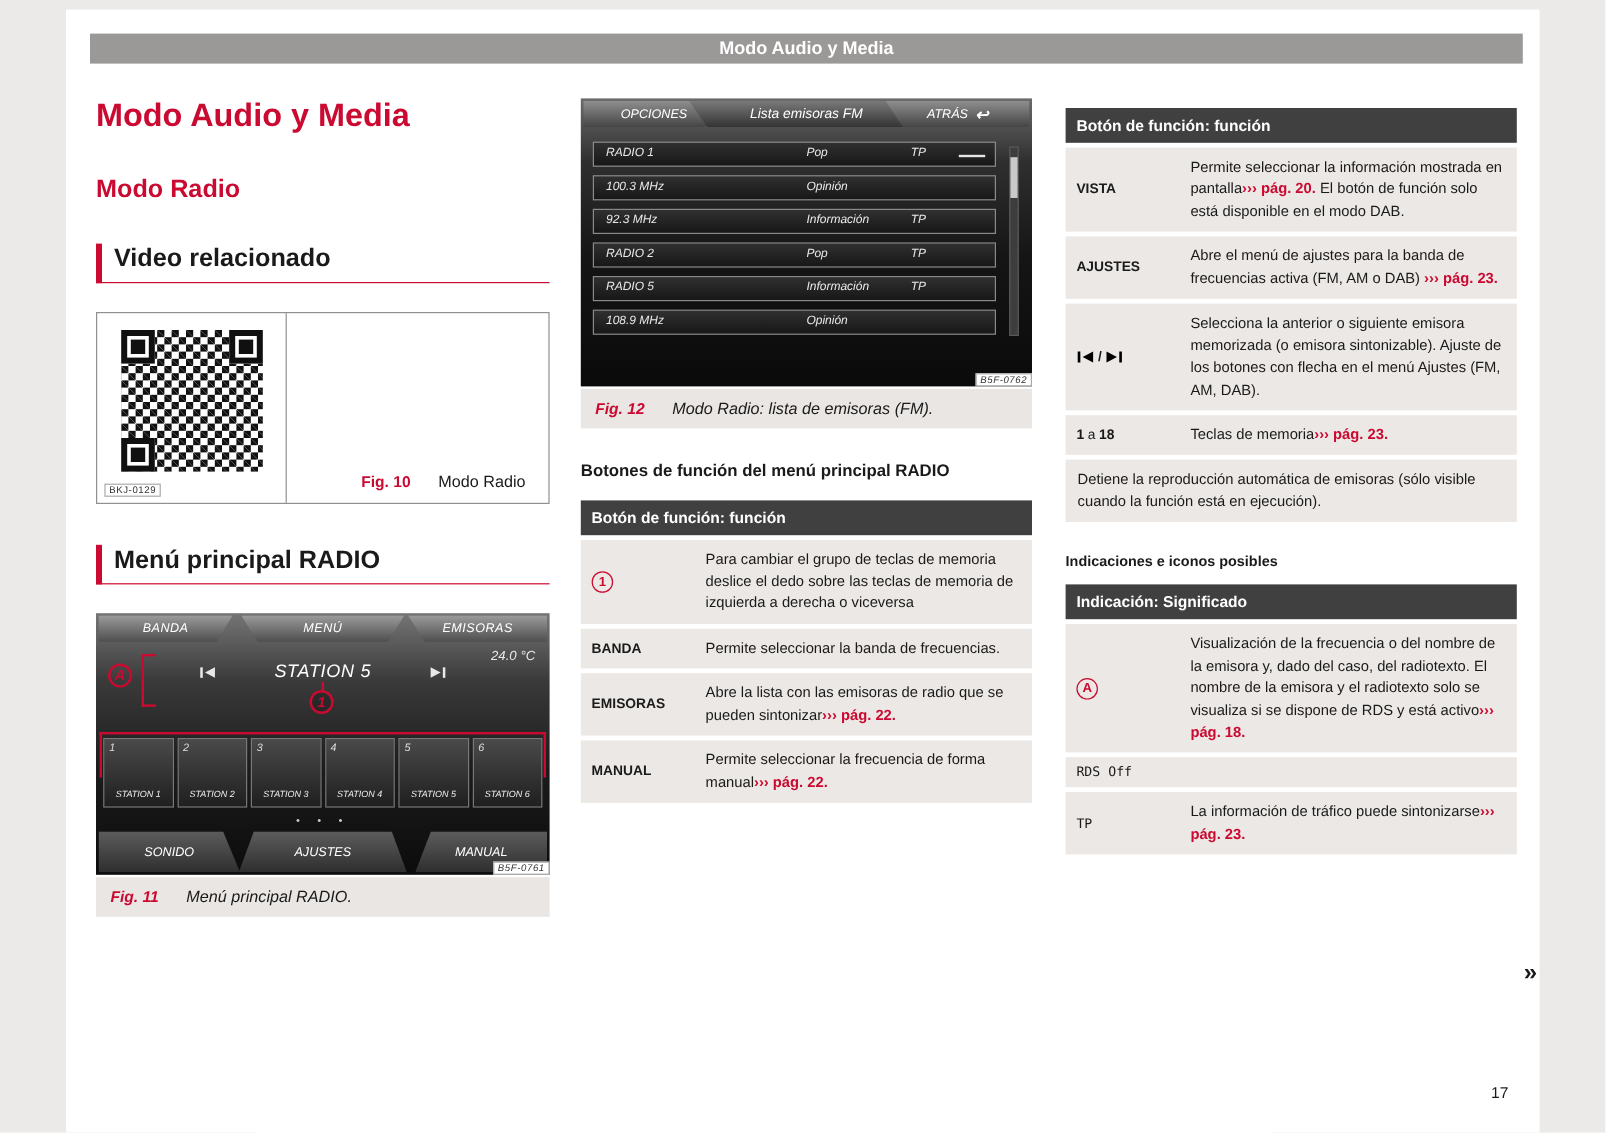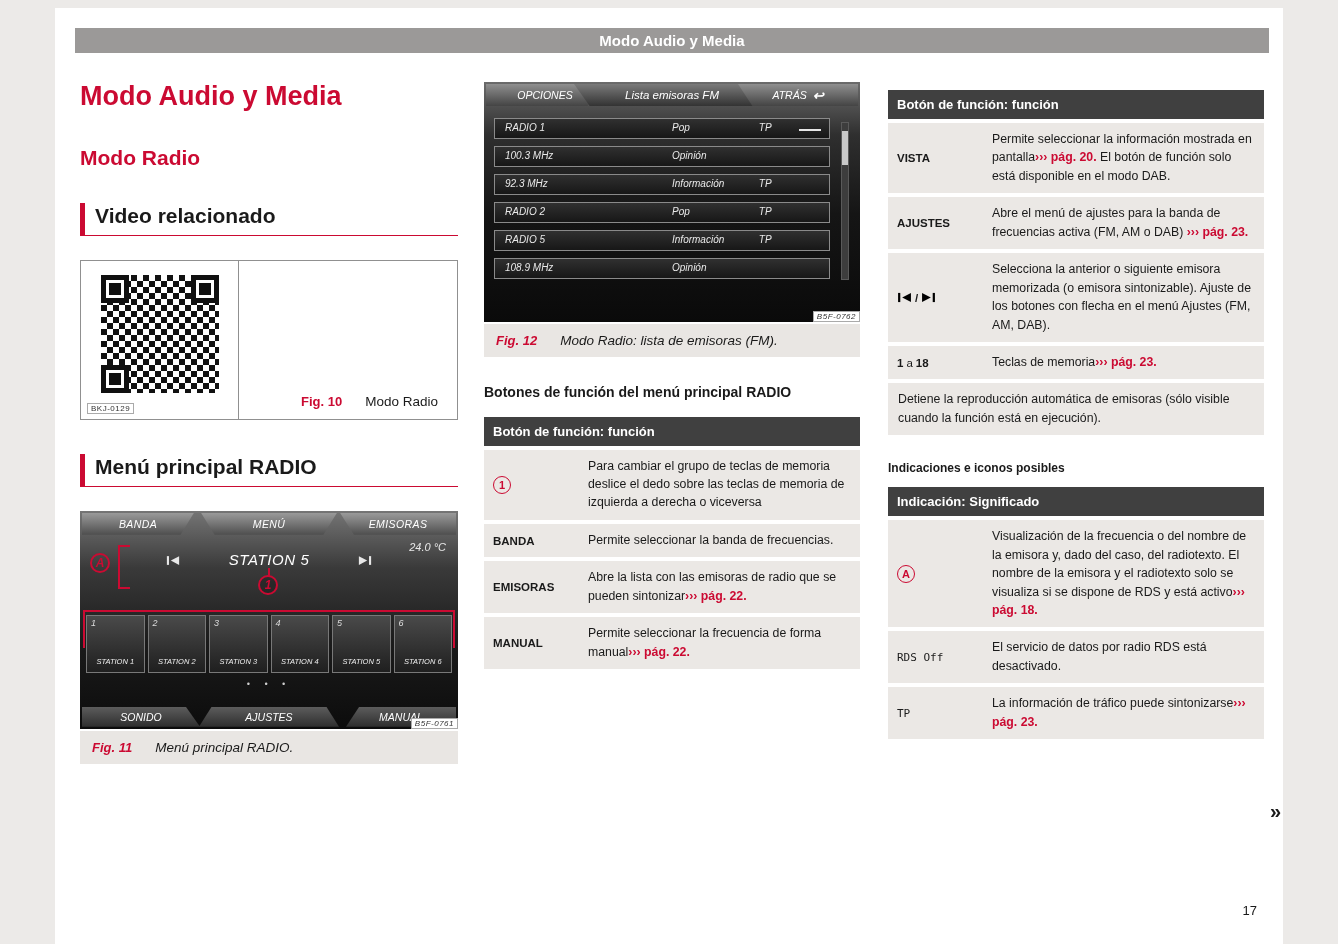--- a/index.html
+++ b/index.html
@@ -61,21 +61,21 @@
   .callout-a{left:10px;top:42px;}
   .bracket-a{position:absolute;left:38px;top:34px;width:12px;height:44px;border:2px solid var(--accent);border-right:none;}
   .callout-1{left:calc(50% - 11px);top:64px;background:rgba(0,0,0,.2);}
   .callout-1-line{position:absolute;left:calc(50% - 1px);top:57px;width:2px;height:8px;background:var(--accent);}
   .presets{position:absolute;left:6px;right:6px;top:104px;display:flex;gap:3px;}
   .preset{flex:1;height:58px;background:linear-gradient(180deg,#4a4a4a,#1f1f1f);border:1px solid #787878;position:relative;}
   .pnum{position:absolute;left:4px;top:2px;font-size:9px;color:#ddd;}
   .plabel{position:absolute;left:0;right:0;bottom:6px;text-align:center;font-size:7.5px;color:#eee;}
   .preset-bracket{position:absolute;left:3px;right:3px;top:99px;height:38px;border:2px solid var(--accent);border-bottom:none;}
   .dots{position:absolute;left:0;right:0;top:168px;text-align:center;color:#cfcfcf;font-size:9px;letter-spacing:6px;}
-  .s11-bbtn{position:absolute;bottom:2px;height:20px;background:linear-gradient(180deg,#5c5c5c,#2e2e2e);
+  .s11-bbtn{position:absolute;bottom:2px;height:34px;background:linear-gradient(180deg,#5c5c5c,#2e2e2e);
     color:#fff;font-size:10.5px;display:flex;align-items:center;justify-content:center;}
   .s11-sonido{left:2px;width:118px;clip-path:polygon(0 0,88% 0,100% 100%,0 100%);}
   .s11-ajustes{left:50%;transform:translateX(-50%);width:140px;clip-path:polygon(9% 0,91% 0,100% 100%,0 100%);}
   .s11-manual{right:2px;width:110px;clip-path:polygon(12% 0,100% 0,100% 100%,0 100%);}
 
   .s12{height:240px;background:linear-gradient(180deg,#6b6b6b 0%,#2f2f2f 22%,#151515 55%,#0a0a0a 100%);}
   .s12-btn{position:absolute;top:2px;height:22px;color:#fff;font-size:10.5px;display:flex;align-items:center;
     justify-content:center;gap:6px;background:linear-gradient(180deg,#8f8f8f,#444);}
   .s12-opciones{left:2px;width:118px;clip-path:polygon(0 0,100% 0,86% 100%,0 100%);}
   .s12-title{position:absolute;left:50%;transform:translateX(-50%);top:2px;height:22px;width:196px;color:#fff;
@@ -336,21 +336,20 @@
       <div class="dtable" style="margin-top:12px;">
         <div class="dtable-header">Indicación: Significado</div>
         <div class="drow">
           <div class="dkey">
               <span class="circ">A</span>
             </div>
           <div class="dval"><span>Visualización de la frecuencia o del nombre de la emisora y, dado del caso, del radiotexto. El nombre de la emisora y el radiotexto solo se visualiza si se dispone de RDS y está activo</span><span class="sg-red">››› pág. 18.</span></div>
         </div>
         <div class="drow">
           <div class="dkey mono">RDS Off</div>
-          <div class="dval"><span>El servicio de datos por radio RDS está desactivado.</span></div>
         </div>
         <div class="drow">
           <div class="dkey mono">TP</div>
           <div class="dval"><span>La información de tráfico puede sintonizarse</span><span class="sg-red">››› pág. 23.</span></div>
         </div>
       </div>
     </div>
 
     <div class="cont-marker">»</div>
     <div class="pagenum">17</div>

